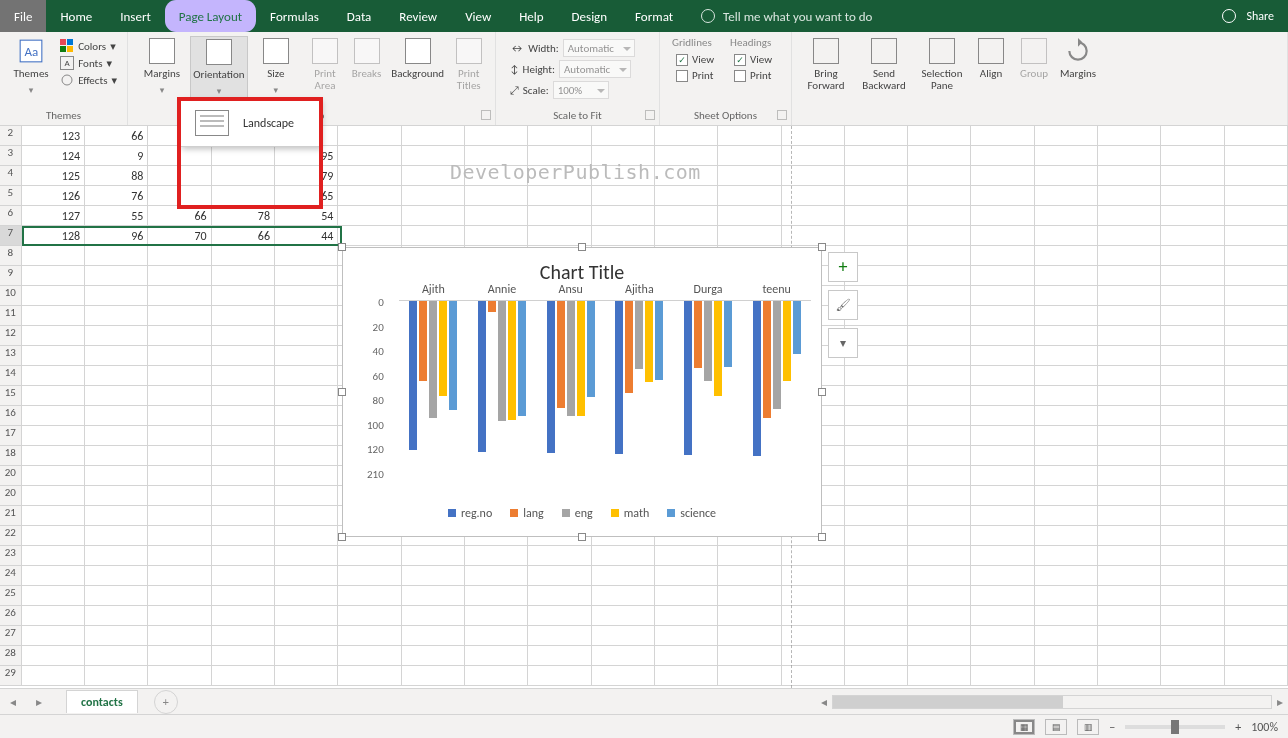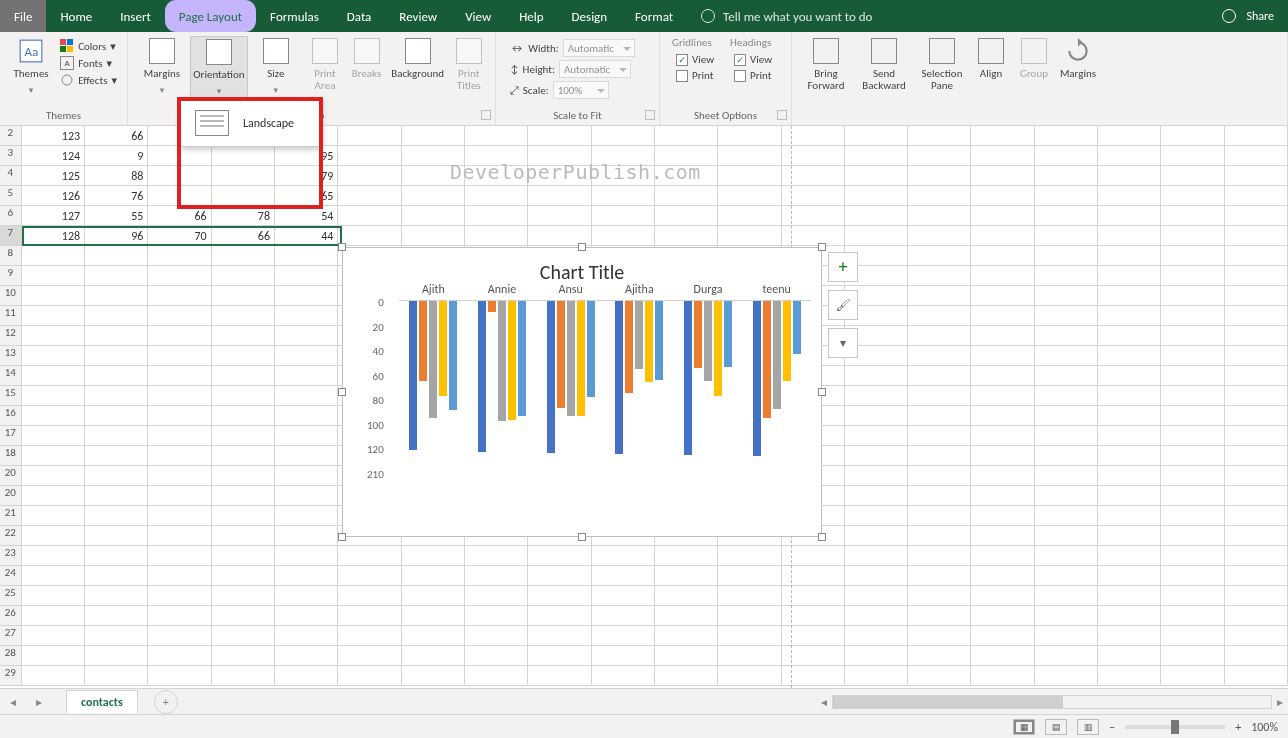--- a/index.html
+++ b/index.html
@@ -1009,20 +1009,42 @@
         </div>
         <div class="bargroup">
           <div class="bar c-regno" style="height: 155.429px;"></div>
           <div class="bar c-lang" style="height: 116.571px;"></div>
           <div class="bar c-eng" style="height: 108.071px;"></div>
           <div class="bar c-math" style="height: 80.1429px;"></div>
           <div class="bar c-science" style="height: 53.4286px;"></div>
         </div>
       </div>
   </div>
+  <div class="legend" id="legend">
+      <span>
+        <span class="sw c-regno"></span>
+        <span>reg.no</span>
+      </span>
+      <span>
+        <span class="sw c-lang"></span>
+        <span>lang</span>
+      </span>
+      <span>
+        <span class="sw c-eng"></span>
+        <span>eng</span>
+      </span>
+      <span>
+        <span class="sw c-math"></span>
+        <span>math</span>
+      </span>
+      <span>
+        <span class="sw c-science"></span>
+        <span>science</span>
+      </span>
+    </div>
 </div>
 <div class="chart-side">
   <div class="btn">
       <span style="color:#107c10;font-size:18px">+</span>
     </div>
   <div class="btn">
       <span>🖌</span>
     </div>
   <div class="btn">
       <span>▾</span>

